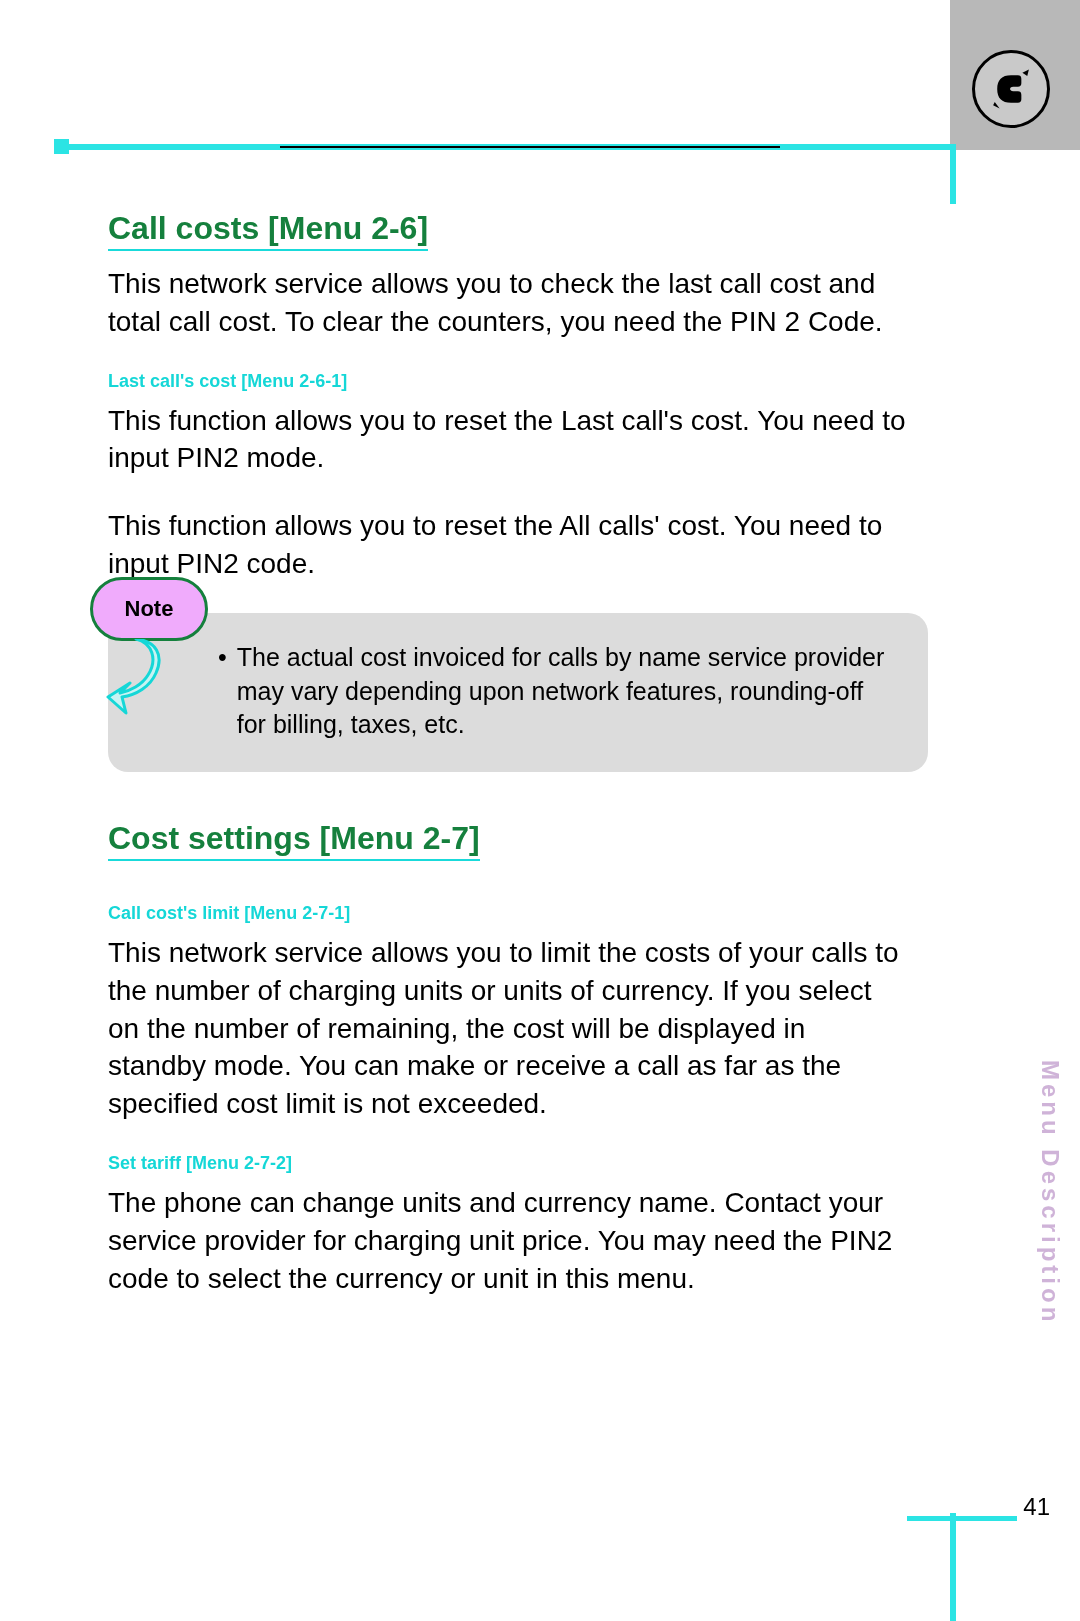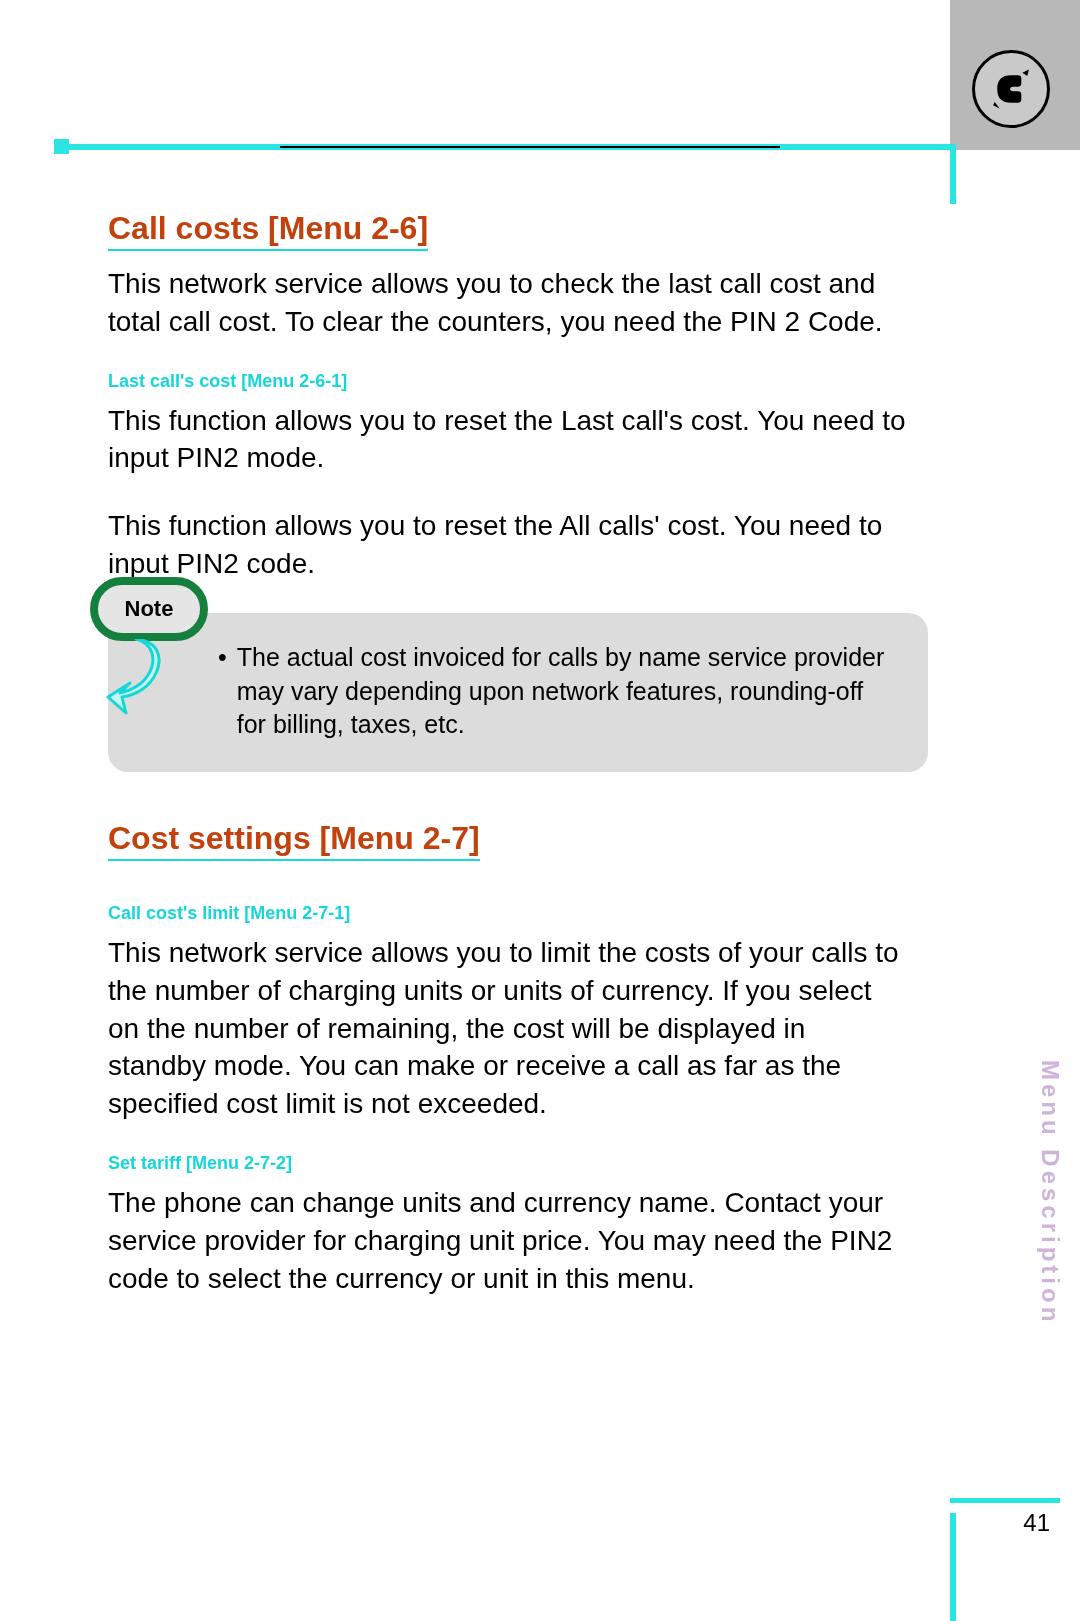--- a/index.html
+++ b/index.html
@@ -13,41 +13,41 @@
 
   
   .top-rule { position: absolute; top: 144px; left: 60px; right: 130px; height: 6px; background: #2be4e4; }
   .top-rule-dot { position: absolute; top: 139px; left: 54px; width: 15px; height: 15px; background: #2be4e4; }
   .top-rule-vert { position: absolute; top: 144px; right: 124px; width: 6px; height: 60px; background: #2be4e4; }
   .top-rule-black { position: absolute; top: 146px; left: 280px; width: 500px; height: 2px; background: #000; }
 
   
   .content { position: absolute; top: 210px; left: 108px; width: 820px; }
 
-  .h2 { color: #c2410c; font-weight: bold; font-size: 32px; border-bottom: 2px solid #19dada; display: inline-block; padding-bottom: 2px; margin-bottom: 14px; }
+  .h2 { color: #15803d; font-weight: bold; font-size: 32px; border-bottom: 2px solid #19dada; display: inline-block; padding-bottom: 2px; margin-bottom: 14px; }
   .body-text { font-size: 28px; line-height: 1.35; margin-bottom: 30px; max-width: 800px; }
 
   .h3 { color: #15d7d7; font-weight: bold; font-size: 18px; margin-bottom: 10px; }
 
   .section { margin-bottom: 28px; }
 
   
   .note-wrap { position: relative; margin-top: 18px; margin-bottom: 48px; }
   .note-box { background: #dcdcdc; border-radius: 20px; padding: 28px 30px 30px 110px; font-size: 25px; line-height: 1.35; }
   .note-bullet { display: flex; gap: 10px; }
   .note-bullet .dot { flex: 0 0 auto; }
-  .note-label { position: absolute; top: -36px; left: -18px; width: 118px; height: 64px; background: #e5e5e5; border: 8px solid #15803d; border-radius: 50px; display: flex; align-items: center; justify-content: center; font-weight: bold; font-size: 22px; }
+  .note-label { position: absolute; top: -36px; left: -18px; width: 118px; height: 64px; background: #f0abfc; border: 3px solid #15803d; border-radius: 50px; display: flex; align-items: center; justify-content: center; font-weight: bold; font-size: 22px; }
   .note-arrow { position: absolute; top: 26px; left: -2px; }
   .note-arrow svg { width: 60px; height: 80px; }
 
   
   .side-label { position: absolute; right: 16px; top: 1060px; writing-mode: vertical-rl; font-size: 24px; font-weight: bold; color: #cfb3d8; letter-spacing: 4px; }
 
   
-  .page-num-wrap { position: absolute; bottom: 84px; right: 20px; display: flex; flex-direction: column; align-items: flex-end; gap: 6px; }
+  .page-num-wrap { position: absolute; bottom: 100px; right: 20px; display: flex; flex-direction: row; align-items: flex-end; gap: 6px; }
   .pn-bar { width: 110px; height: 5px; background: #2be4e4; }
   .pn-num { font-size: 24px; padding-right: 10px; }
 
   
   .bottom-vert { position: absolute; bottom: 0; right: 124px; width: 6px; height: 108px; background: #2be4e4; }
 </style>
 </head>
 <body>
 
 <div class="page">

